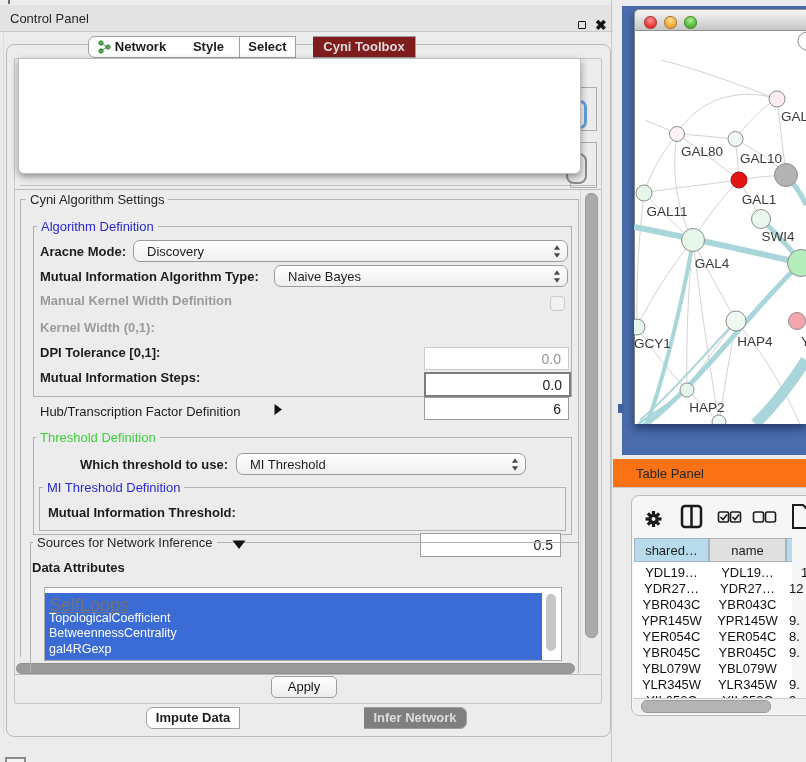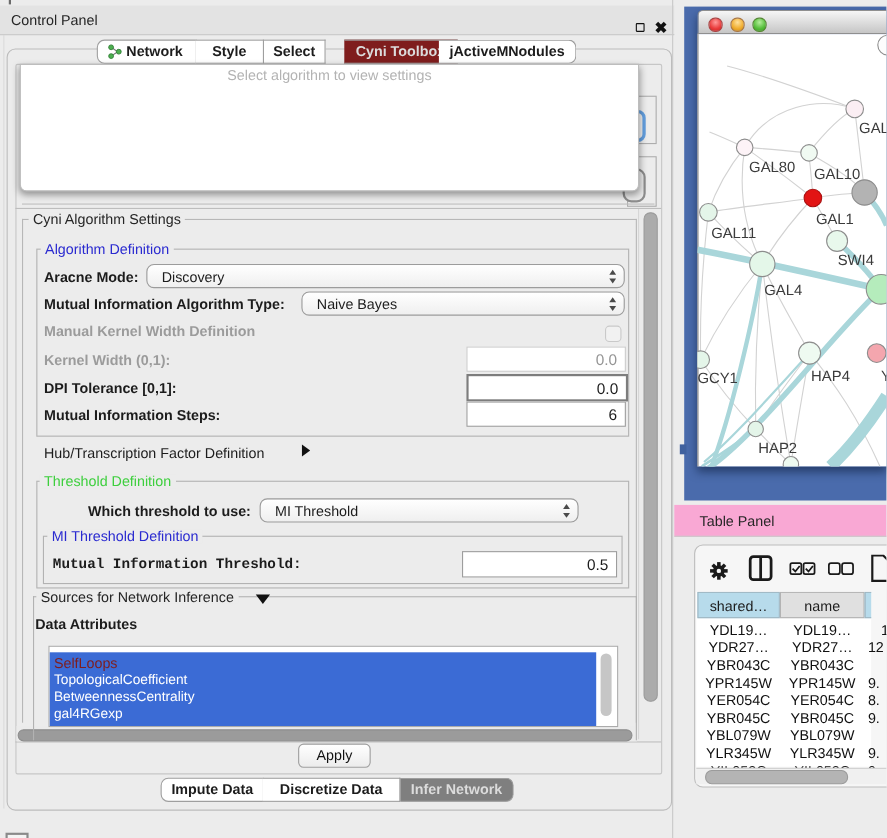--- a/index.html
+++ b/index.html
@@ -8,21 +8,21 @@
        -webkit-font-smoothing:antialiased;}
   .abs{position:absolute;}
   .b13{font-size:13px;font-weight:bold;color:#1c1c1c;}
   .p13{font-size:13px;color:#1c1c1c;}
   .combo{position:absolute;border:1px solid #9c9c9c;border-radius:7px;
          background:linear-gradient(#ffffff,#efefef);
          font-size:13px;color:#1c1c1c;}
   .combo .ct{position:absolute;left:13px;top:3px;}
   .arr{position:absolute;right:6px;top:3px;width:8px;height:15px;}
   .field{position:absolute;background:#ffffff;border:1px solid #bdbdbd;
-         font-size:14px;color:#1c1c1c;text-align:right;}
+         font-size:14px;color:#1c1c1c;text-align:right;margin-top:32px;}
   .fv{position:absolute;right:7px;top:3px;}
   .fslbl{position:absolute;background:#ececec;padding:0 4px;font-size:13px;line-height:13px;}
   .tab{position:absolute;top:0;height:20px;border:1px solid #9f9f9f;border-left:none;
        background:#ffffff;font-size:13px;font-weight:bold;color:#1c1c1c;
        text-align:center;line-height:20px;}
 </style>
 </head>
 <body>
 
 <div class="abs" style="left:3px;top:31px;width:1px;height:704px;background:#dcdcdc;"></div>
@@ -43,21 +43,20 @@
       <line x1="3" y1="3" x2="9" y2="7" stroke="#777" stroke-width="1"></line>
       <line x1="3" y1="11" x2="9" y2="7" stroke="#777" stroke-width="1"></line>
       <circle cx="3" cy="3" r="2.2" fill="#4caf50" stroke="#2d7d32" stroke-width=".8"></circle>
       <circle cx="3" cy="11" r="2.2" fill="#4caf50" stroke="#2d7d32" stroke-width=".8"></circle>
       <circle cx="10" cy="7" r="2.2" fill="#4caf50" stroke="#2d7d32" stroke-width=".8"></circle>
     </svg>
     <span style="margin-left:14px;">Network</span></div>
   <div class="tab" style="left:90px;width:61px;">Style</div>
   <div class="tab" style="left:152px;width:55px;">Select</div>
   <div class="tab" style="left:225px;width:102px;background:#7f1d1d;color:#dcdcdc;">Cyni Toolbox</div>
-  <div class="tab" style="left:311px;width:124px;border-radius:0 7px 7px 0;">jActiveMNodules</div>
 </div>
 
 <div class="abs" style="left:570px;top:87px;width:25px;height:42px;border:1px solid #adadad;"></div>
 <div class="abs" style="left:566px;top:100px;width:15px;height:23px;border:3px solid #639fdf;border-radius:7px;background:#f2f2f2;"></div>
 <div class="abs" style="left:570px;top:142px;width:25px;height:44px;border:1px solid #adadad;"></div>
 <div class="abs" style="left:20px;top:185px;width:575px;height:1px;background:#bdbdbd;"></div>
 <div class="abs" style="left:566px;top:153px;width:17px;height:27px;border:2px solid #8d8d8d;border-radius:8px;background:#e9e9e9;"></div>
 
 <div class="abs" style="left:14px;top:189px;width:587px;height:1px;background:#bdbdbd;"></div>
 <div class="abs" style="left:14px;top:674px;width:587px;height:1px;background:#bdbdbd;"></div>
@@ -123,54 +122,52 @@
   <span class="ct">MI Threshold</span>
   <svg class="arr" viewBox="0 0 9 16">
       <path d="M4.5 1 L8 6 L1 6 Z" fill="#4a4a4a"></path>
       <path d="M4.5 15 L8 10 L1 10 Z" fill="#4a4a4a"></path>
     </svg>
 </div>
 
 <div class="abs" style="left:39px;top:487px;width:525px;height:42px;border:1px solid #b2b2b2;"></div>
 <div class="fslbl" style="left:43px;top:481px;color:#2a2ad0;">MI Threshold Definition</div>
 
-<div class="abs b13" style="left:48px;top:505px;font-family:Liberation Mono, monospace;">Mutual Information Threshold:</div>
+<div class="abs b13" style="left:48px;top:505px;">Mutual Information Threshold:</div>
 <div class="field" style="left:420px;top:501px;width:139px;height:22px;border-color:#9d9d9d;">
     <span class="fv">0.5</span>
   </div>
 
 <div class="abs" style="left:30px;top:542px;width:547px;height:130px;border:1px solid #b2b2b2;border-bottom:none;"></div>
 <div class="fslbl" style="left:33px;top:536px;color:#262626;">Sources for Network Inference</div>
 
 <svg class="abs" style="left:232px;top:540px;" width="14" height="10" viewBox="0 0 14 10">
     <path d="M0.5 0.5 L13.5 0.5 L7 9 Z" fill="#111"></path>
   </svg>
 <div class="abs b13" style="left:32px;top:560px;">Data Attributes</div>
 
 <div class="abs" style="left:44px;top:587px;width:516px;height:72px;background:#ffffff;border:1px solid #ababab;overflow:hidden;">
   <div class="abs" style="left:0px;top:5px;width:497px;height:67px;background:#3b6bd5;"></div>
-  <div class="abs" style="left:4px;top:7px;font-size:13px;color:#7f1d1d;">SelfLoops</div>
+  <div class="abs" style="left:4px;top:7px;font-size:18px;color:#737373;text-decoration:underline;">SelfLoops</div>
   <div class="abs" style="left:4px;top:23px;font-size:12.5px;color:#fff;">TopologicalCoefficient</div>
   <div class="abs" style="left:4px;top:38px;font-size:12.5px;color:#fff;">BetweennessCentrality</div>
   <div class="abs" style="left:4px;top:54px;font-size:12.5px;color:#fff;">gal4RGexp</div>
   <div class="abs" style="left:501px;top:6px;width:10px;height:57px;background:#c6c6c6;border-radius:5px;"></div>
 </div>
 
 <div class="abs" style="left:271px;top:676px;width:64px;height:20px;border:1px solid #9e9e9e;border-radius:5px;background:linear-gradient(#ffffff,#ececec);text-align:center;line-height:20px;font-size:13px;color:#111;">Apply</div>
 
 <div class="abs" style="left:146px;top:707px;width:322px;height:22px;">
   <div class="tab" style="left:0;width:92px;border-left:1px solid #9f9f9f;border-radius:7px 0 0 7px;">Impute Data</div>
-  <div class="tab" style="left:93px;width:124px;">Discretize Data</div>
   <div class="tab" style="left:218px;width:102px;background:#7f7f7f;color:#dcdcdc;border-radius:0 7px 7px 0;">Infer Network</div>
 </div>
 
 <div class="abs" style="left:5px;top:757px;width:17px;height:10px;border:2px solid #8a8a8a;background:#f4f4f4;"></div>
 
 <div class="abs" style="left:18px;top:58px;width:561px;height:114px;background:#ffffff;border:1px solid #bdbdbd;border-radius:0 0 6px 6px;box-shadow:0 3px 7px rgba(0,0,0,0.38);z-index:30;">
-  <div class="abs" style="left:0;top:2px;width:100%;text-align:center;font-size:13px;color:#b3b3b3;">Select algorithm to view settings</div>
 </div>
 
 <div class="abs" style="left:611px;top:0;width:1px;height:762px;background:#c9c9c9;"></div>
 <div class="abs" style="left:622px;top:6px;width:184px;height:449px;background:#4a6bac;"></div>
 <div class="abs" style="left:618px;top:404px;width:6px;height:9px;background:#40619e;"></div>
 
 <div class="abs" style="left:634px;top:9px;width:172px;height:415px;border-radius:5px 0 0 0;box-shadow:0 5px 9px rgba(10,25,55,0.55);">
   <div class="abs" style="left:0;top:0;width:172px;height:22px;background:linear-gradient(#f6f6f6,#c6c6c6);border:1px solid #8f8f8f;border-right:none;border-radius:5px 0 0 0;box-sizing:border-box;">
     <div class="abs" style="left:9px;top:6px;width:11px;height:11px;border-radius:6px;background:radial-gradient(circle at 50% 30%,#ff9a9a,#e93c3c 60%,#c22);border:0.5px solid #a44;"></div>
     <div class="abs" style="left:29px;top:6px;width:11px;height:11px;border-radius:6px;background:radial-gradient(circle at 50% 30%,#ffe09a,#f0ad2e 60%,#c8891c);border:0.5px solid #a74;"></div>
@@ -243,21 +240,21 @@
     <text x="667" y="216">GAL11</text>
     <text x="778" y="241">SWI4</text>
     <text x="712" y="268">GAL4</text>
     <text x="634" y="348" text-anchor="start">GCY1</text>
     <text x="755" y="346">HAP4</text>
     <text x="801" y="346" text-anchor="start">Y</text>
     <text x="707" y="412">HAP2</text>
   </g>
 </svg>
 
-<div class="abs" style="left:613px;top:459px;width:193px;height:28px;background:#f9a8d4;border-bottom:1px solid #c9c9c9;">
+<div class="abs" style="left:613px;top:459px;width:193px;height:28px;background:#f97316;border-bottom:1px solid #c9c9c9;">
   <div class="abs p13" style="left:23px;top:7px;color:#262626;">Table Panel</div>
 </div>
 
 <div class="abs" style="left:631px;top:495px;width:185px;height:219px;background:#f6f6f6;border:1px solid #bcbcbc;border-radius:8px;"></div>
 
 <svg class="abs" style="left:645px;top:504px;z-index:6;" width="161" height="26" viewBox="0 0 161 26">
 
   <g transform="translate(8.5,15)">
     <g fill="#1a1a1a">
       <circle cx="0" cy="0" r="5.2"></circle>

